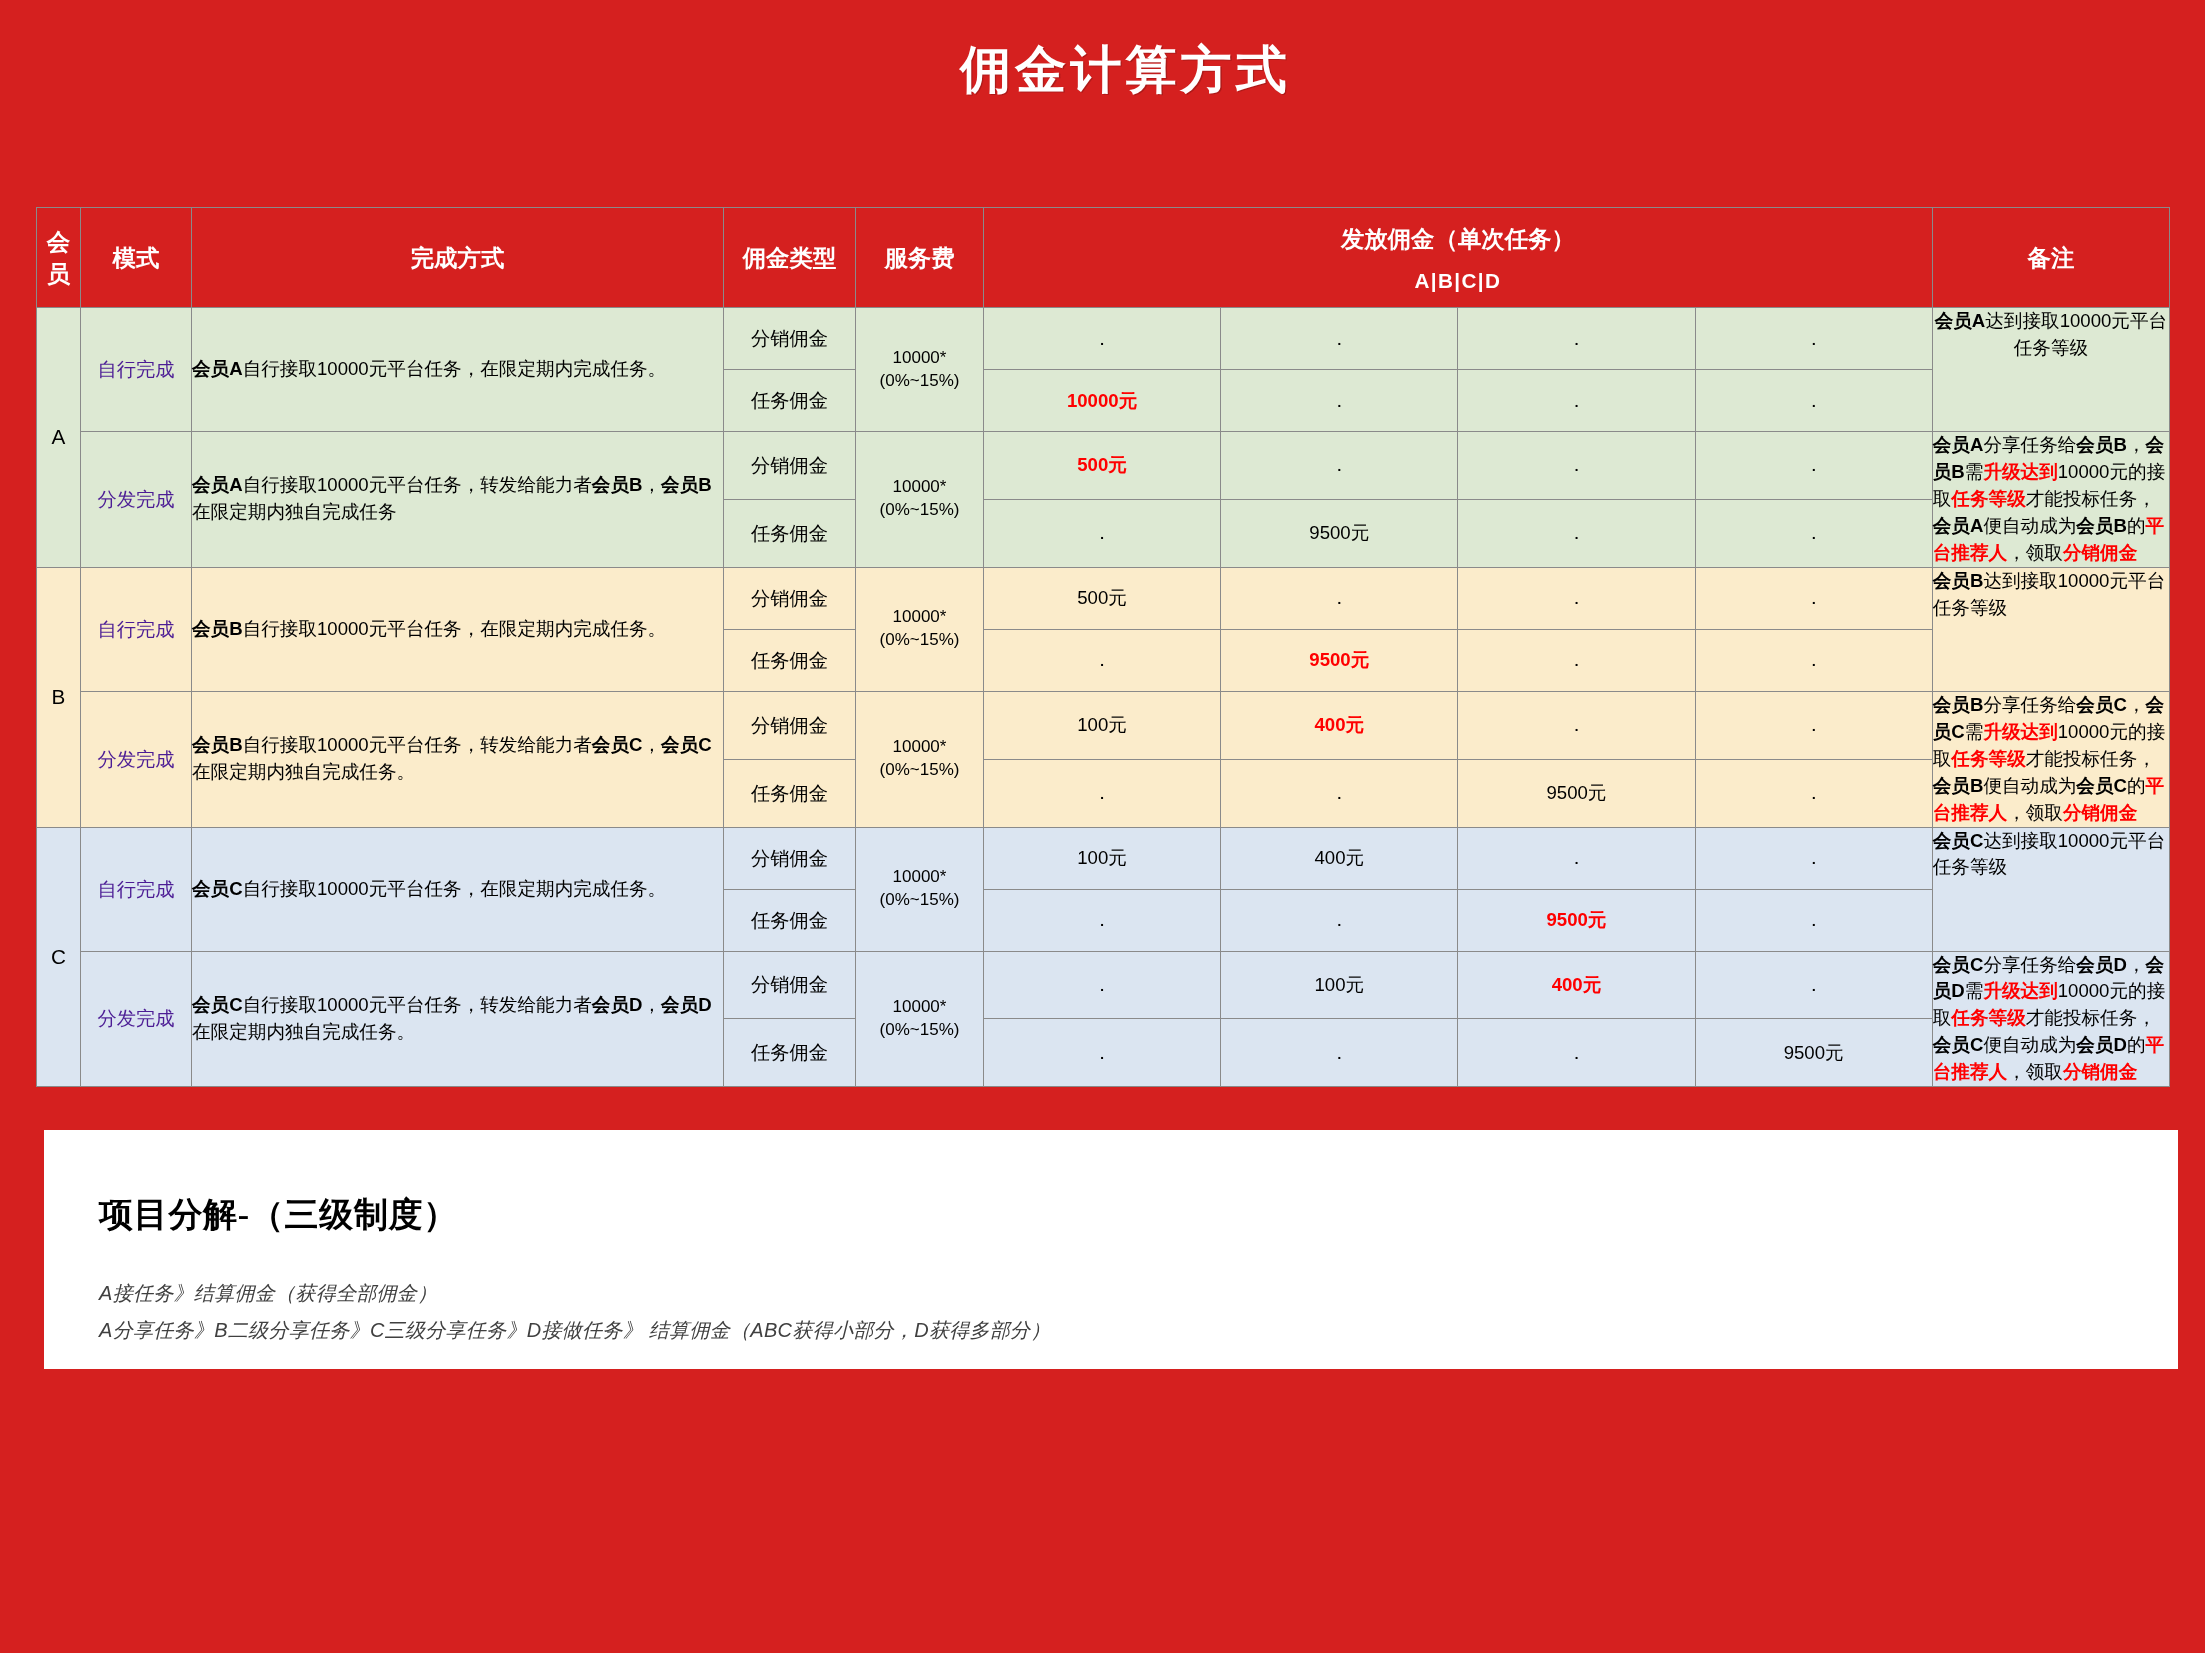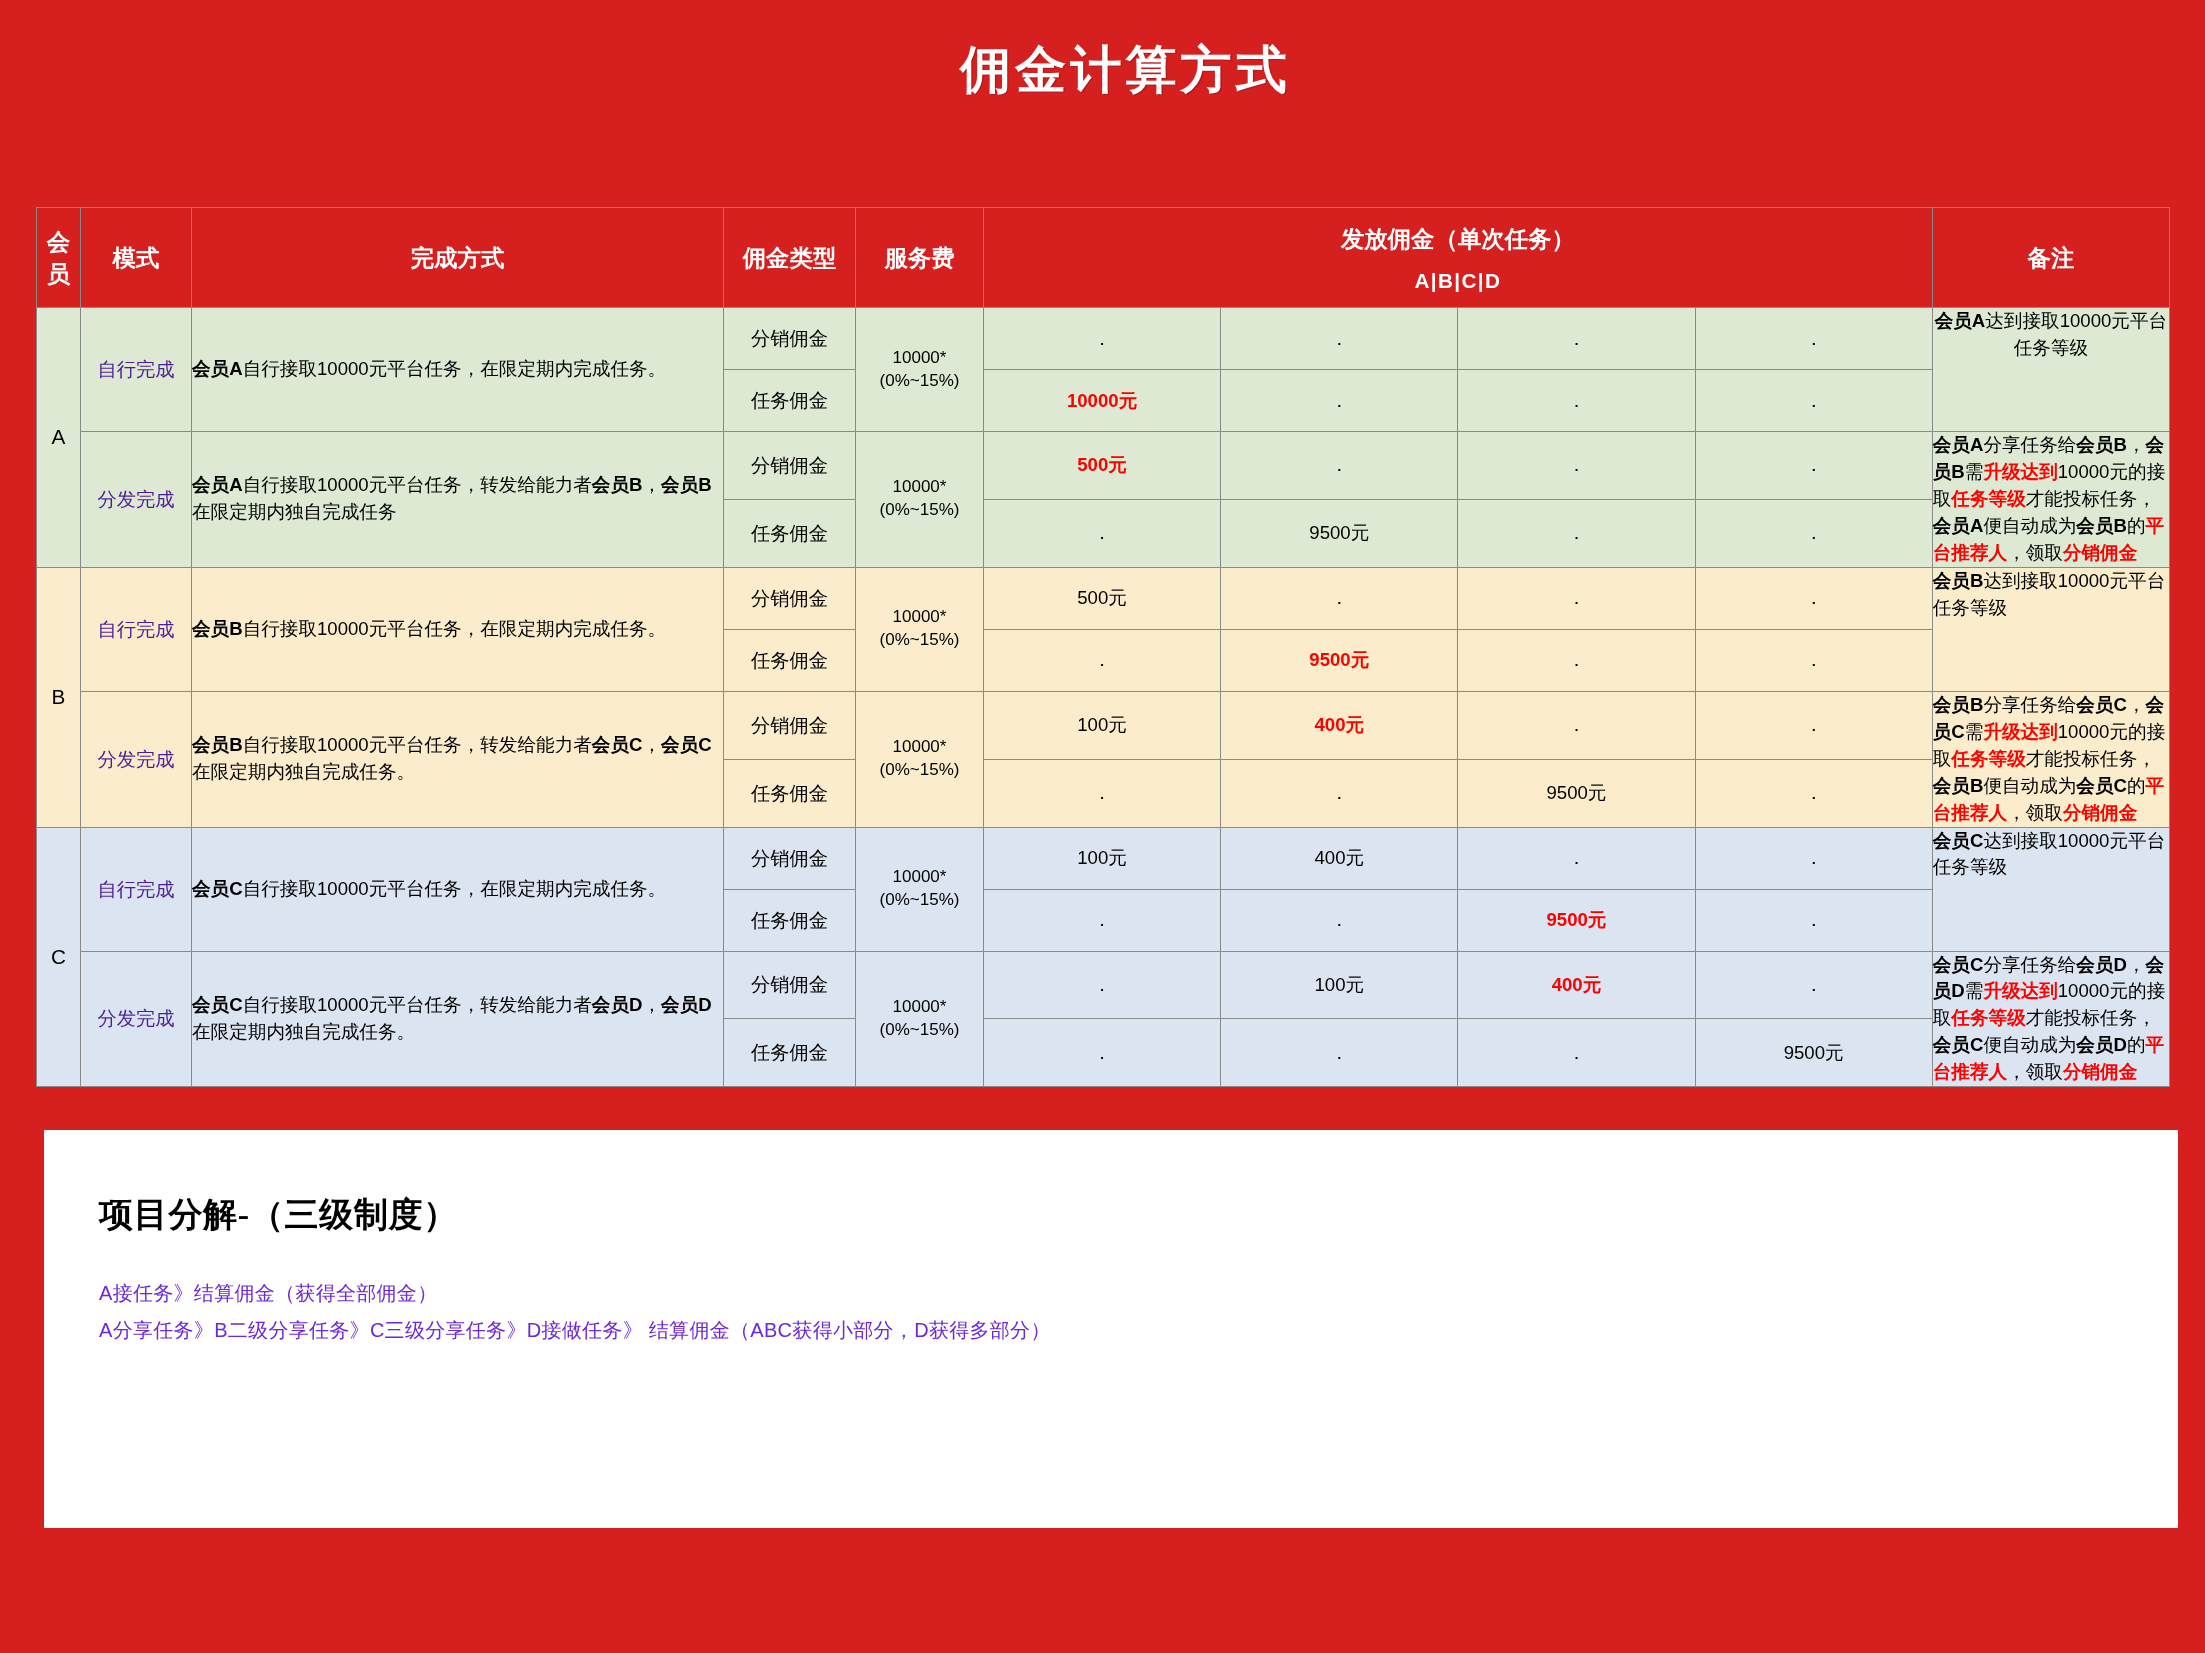--- a/index.html
+++ b/index.html
@@ -9,21 +9,21 @@
   body {
     width: 2205px;
     height: 1654px;
     background: #d5201f;
     font-family: "Liberation Sans", sans-serif;
     -webkit-font-smoothing: antialiased;
   }
   .page {
     position: relative;
     width: 2205px;
-    height: 1528px;
+    height: 1369px;
     box-sizing: border-box;
     background: #d5201f;
     overflow: hidden;
     padding-left: 46px;
   }
   .title {
     text-align: center;
     color: #ffffff;
     font-size: 51px;
     font-weight: bold;
@@ -136,23 +136,24 @@
     font-weight: bold;
     color: #000;
     padding: 62px 0 0 55px;
     letter-spacing: 0.7px;
   }
   .lower-lines {
     padding: 37px 0 0 55px;
   }
   .lower-lines div {
     font-size: 20px;
-    color: #6d28d9;
+    color: #404040;
     line-height: 1.85;
     letter-spacing: 0.3px;
+    font-style: italic;
   }
 </style>
 </head>
 <body>
 
 <div class="page">
 
   <div class="title">佣金计算方式</div>
 
   <div class="table-wrap">

